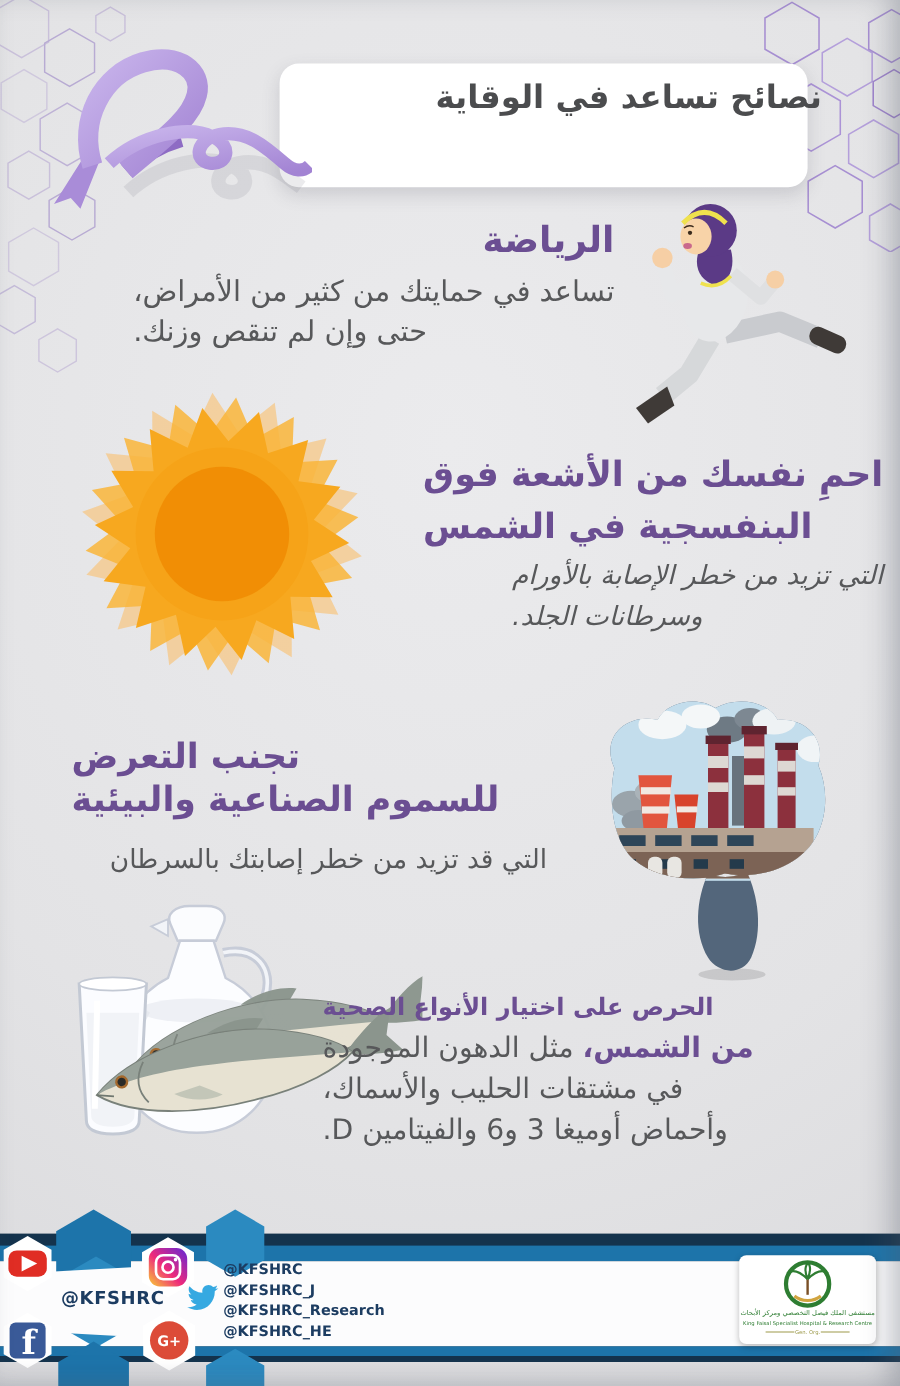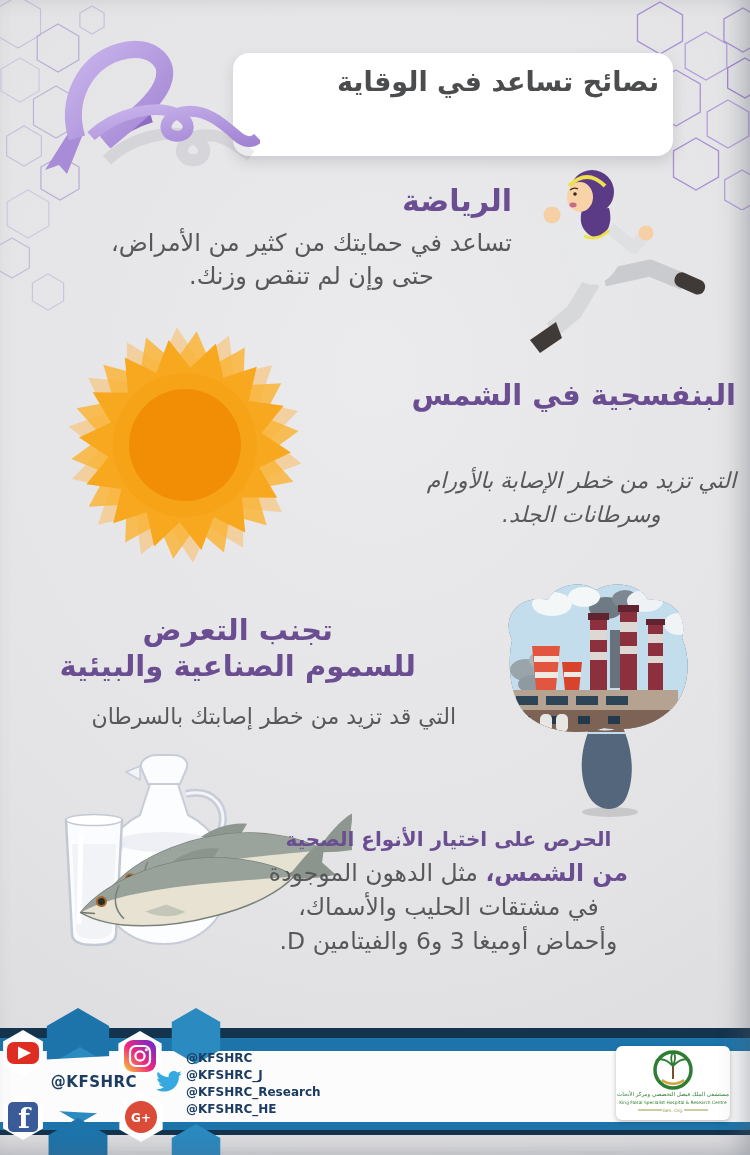--- a/index.html
+++ b/index.html
@@ -2,26 +2,26 @@
 <html><head>
 <meta charset="utf-8">
 <style>
   html,body{margin:0;padding:0;background:#c9c9cc;}
   .page{position:relative;width:750px;height:1155px;overflow:hidden;
     font-family:"DejaVu Sans",sans-serif;
     background:radial-gradient(130% 95% at 50% 32%, #ebebed 0%, #e3e3e5 52%, #d5d5d8 100%);}
   .page::after{content:"";position:absolute;inset:0;pointer-events:none;
     box-shadow:inset -16px 0 22px -6px rgba(90,95,110,.30), inset 0 -14px 20px -8px rgba(90,95,110,.18);}
   .abs{position:absolute;}
-  .ar{direction:rtl;text-align:center;white-space:nowrap;}
+  .ar{direction:rtl;text-align:left;white-space:nowrap;}
   .h{color:#6b4e92;font-weight:bold;}
   .b{color:#57585a;}
   .title-card{left:233px;top:53px;width:440px;height:103px;background:#ffffff;border-radius:16px;
     box-shadow:0 6px 14px rgba(80,80,95,.18);}
-  .title-text{left:233px;top:62px;width:452px;padding-left:104px;box-sizing:border-box;text-align:left;
+  .title-text{left:233px;top:62px;width:452px;padding-left:104px;box-sizing:border-box;text-align:right;
     font-size:27px;font-weight:bold;color:#4b4c4e;line-height:39px;direction:rtl;}
   .s1h{right:238px;top:183px;font-size:30px;line-height:36px;}
   .s1b{right:238px;top:227px;font-size:24px;line-height:33px;}
   .s2h{right:14px;top:374px;font-size:29px;line-height:43px;}
   .s2b{right:14px;top:464px;font-size:22px;line-height:34px;font-style:italic;}
   .s3h{right:334px;top:612px;font-size:29px;line-height:36px;}
   .s3b{right:294px;top:701px;font-size:22px;line-height:32px;}
   .s4{right:122px;top:822px;font-size:23.5px;line-height:34px;}
   .s4 .lead{font-size:20px;}
   .footer-navy{left:0;top:1028px;width:750px;height:107px;background:#14334d;}
@@ -126,20 +126,21 @@
       <polygon id="sunstar" points="248,120 213.9,139.1 236.3,171.2 197.2,173.6 203.5,212.3 167.3,197.5 156.3,235 130,206 103.7,235 92.7,197.5 56.5,212.3 62.8,173.6 23.7,171.2 46.2,139.1 12,120 46.2,100.9 23.7,68.8 62.8,66.4 56.5,27.7 92.7,42.5 103.7,5 130,34 156.3,5 167.3,42.5 203.5,27.7 197.2,66.4 236.3,68.8 213.9,100.9"></polygon>
     </defs>
     <use href="#sunstar" fill="#f5c98c" opacity="0.8" transform="rotate(9 130 120)"></use>
     <use href="#sunstar" fill="#f9b53a" opacity="0.85" transform="translate(130 120) rotate(-7) scale(0.97) translate(-130 -120)"></use>
     <use href="#sunstar" fill="#f7a81f" transform="translate(130 120) rotate(4) scale(0.9) translate(-130 -120)"></use>
     <circle cx="130" cy="120" r="72" fill="#f6a318"></circle>
     <circle cx="130" cy="120" r="56" fill="#f08d04" opacity="0.95"></circle>
   </svg>
 
   <div class="abs ar h s2h">
+    <div>احمِ نفسك من الأشعة فوق</div>
     <div>البنفسجية في الشمس</div>
   </div>
   <div class="abs ar b s2b">
     <div>التي تزيد من خطر الإصابة بالأورام</div>
     <div>وسرطانات الجلد.</div>
   </div>
 
   <div class="abs ar h s3h">
     <div>تجنب التعرض</div>
     <div>للسموم الصناعية والبيئية</div>

